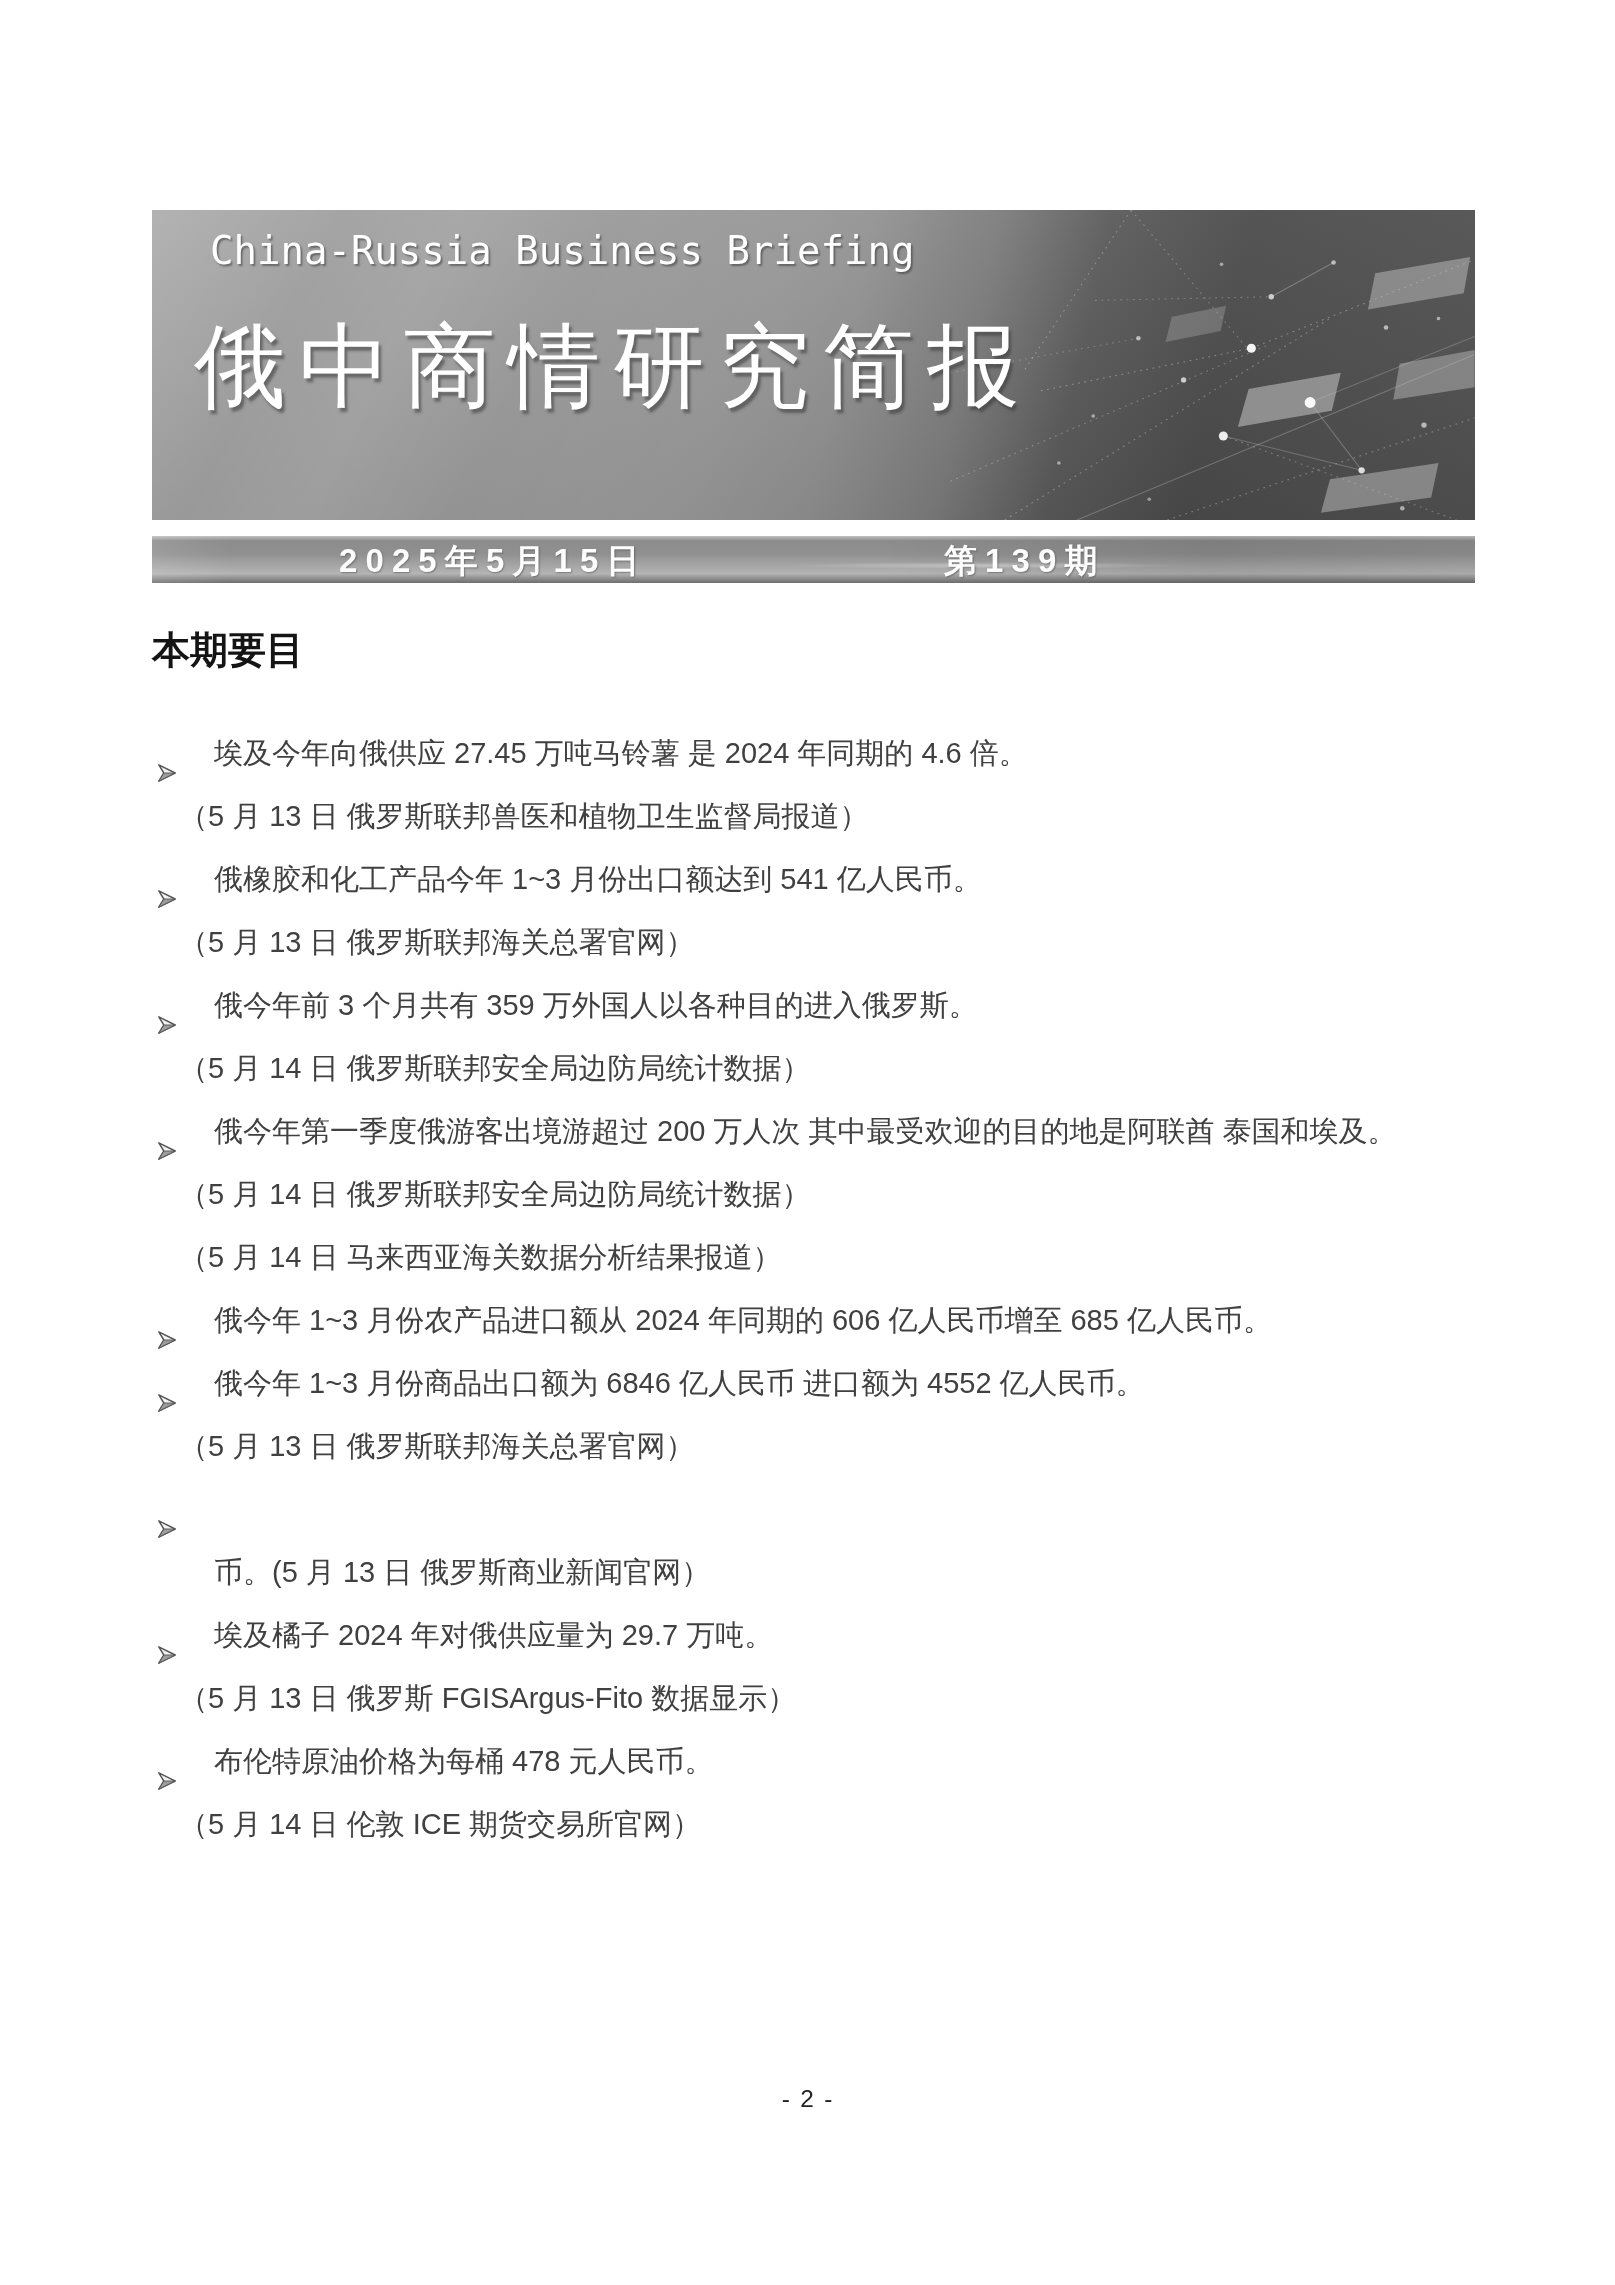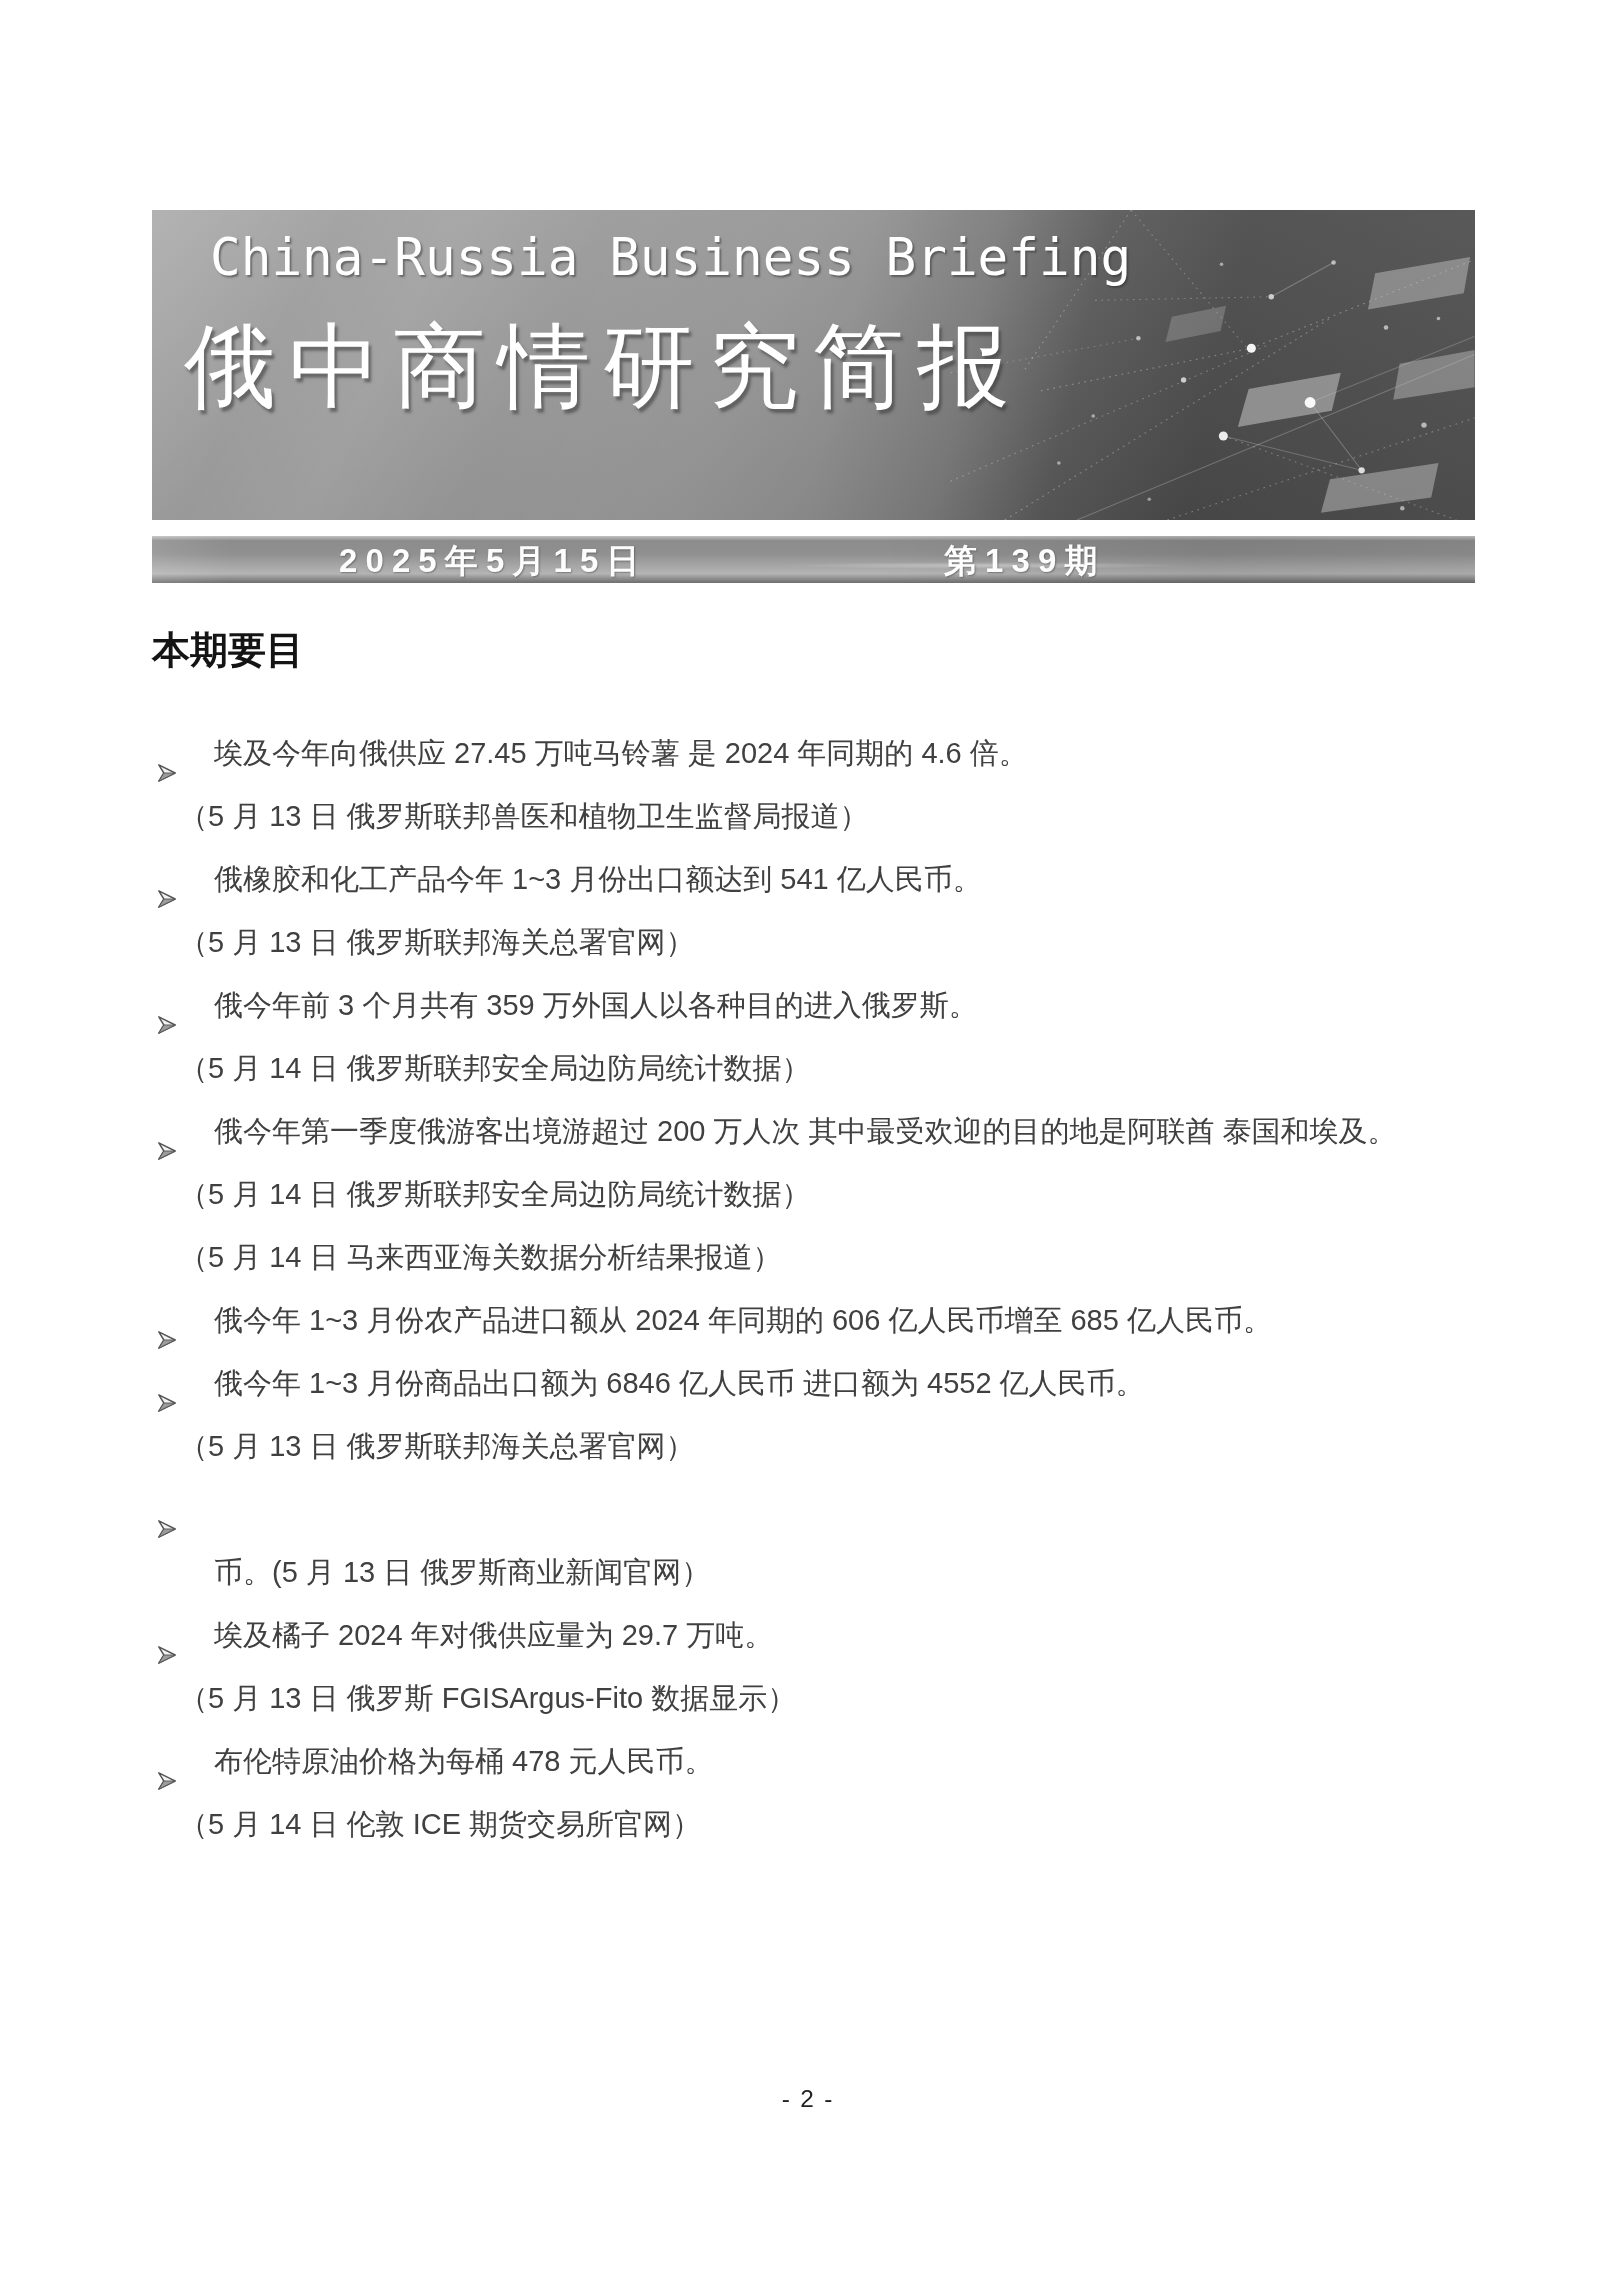--- a/index.html
+++ b/index.html
@@ -17,26 +17,26 @@
   }
   .banner::before{
     content:"";position:absolute;inset:0;
     background:linear-gradient(118deg, rgba(255,255,255,.12) 0%, rgba(255,255,255,0) 13%,
       rgba(255,255,255,.07) 21%, rgba(255,255,255,0) 31%, rgba(255,255,255,.04) 45%, rgba(255,255,255,0) 55%);
     pointer-events:none;
   }
   .banner-en{
     position:absolute;left:58px;top:20px;
     font-family:"DejaVu Sans Mono","Liberation Mono",monospace;
-    font-size:51px;line-height:1.1;color:#ffffff;
+    font-size:39px;line-height:1.1;color:#ffffff;
     text-shadow:1.8px 1.8px 1.8px rgba(45,45,45,.5);
     white-space:nowrap;
   }
   .banner-zh{
-    position:absolute;left:32px;top:105px;
+    position:absolute;left:42px;top:105px;
     font-family:"Liberation Serif","DejaVu Serif",serif;
     font-size:92px;line-height:1.15;color:#ffffff;letter-spacing:12.7px;
     text-shadow:2.7px 3.6px 2.7px rgba(55,55,55,.55);
     white-space:nowrap;
   }
   .plexus{position:absolute;right:0;top:0;width:525px;height:310px;}
   
   .datebar{
     position:absolute;left:152px;top:536px;width:1323px;height:47px;
     background:

